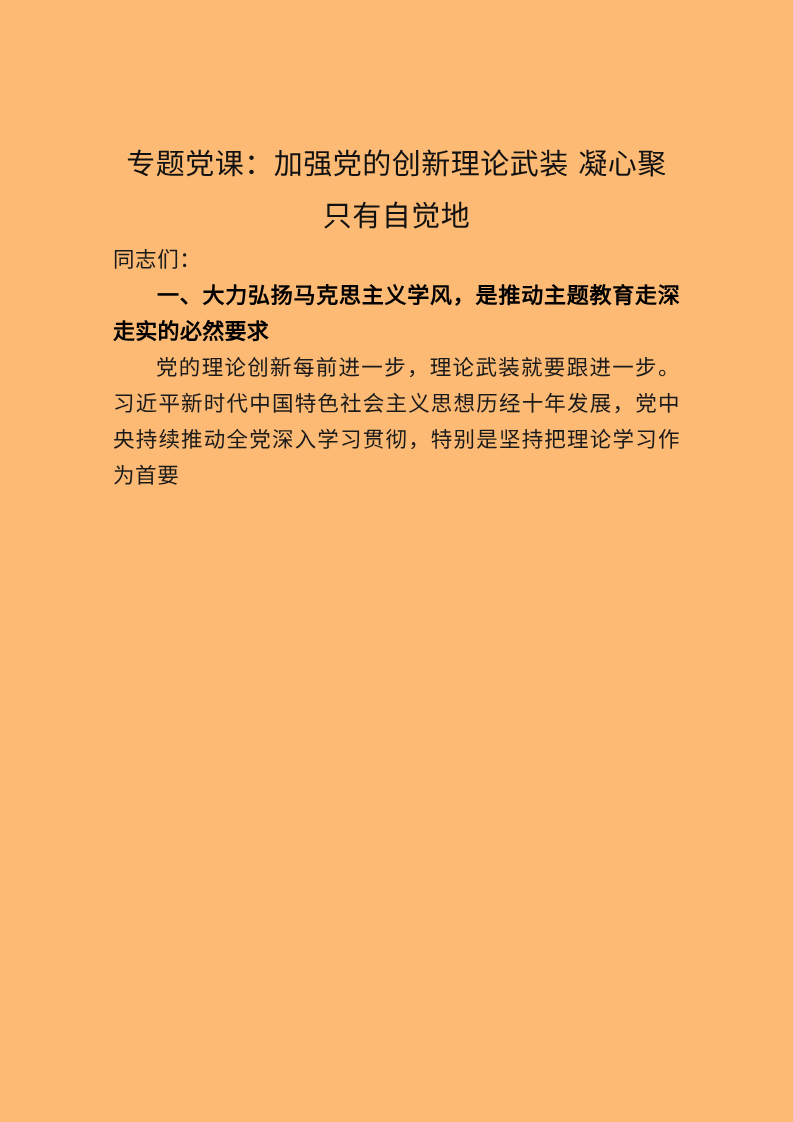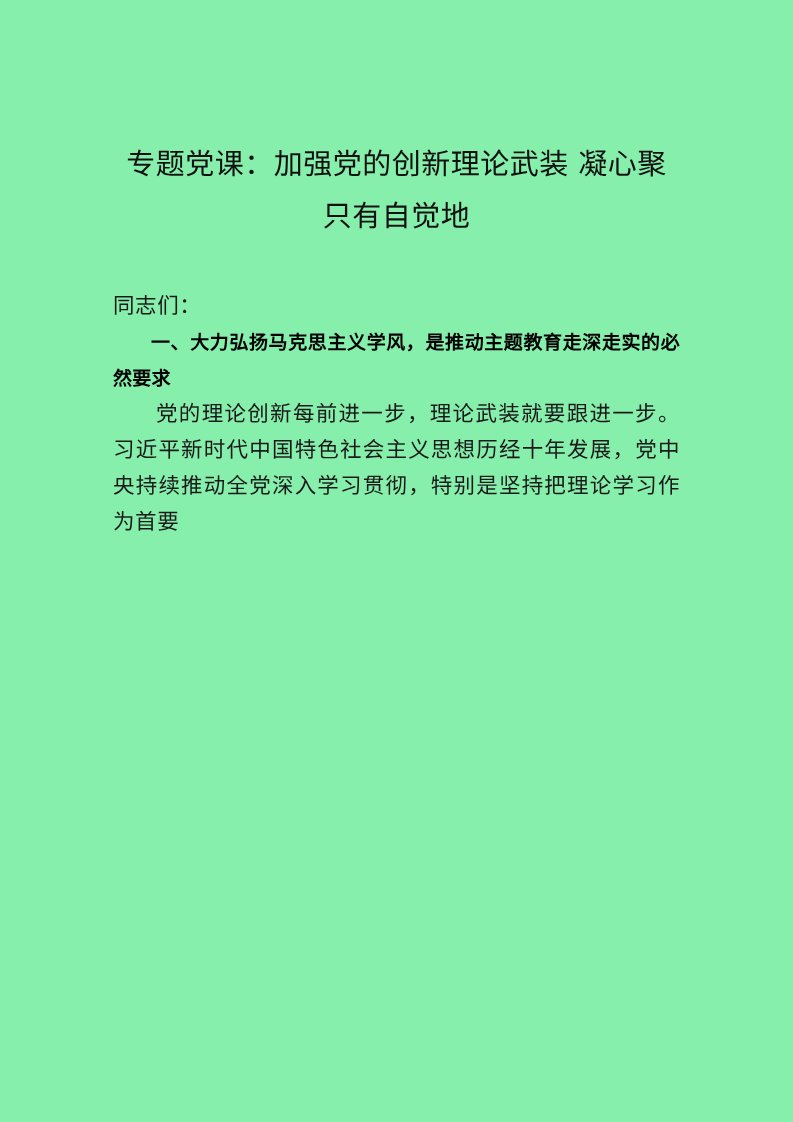--- a/index.html
+++ b/index.html
@@ -6,21 +6,21 @@
   html, body {
     margin: 0;
     padding: 0;
     background: #ffffff;
   }
 
   .page {
     position: relative;
     width: 793px;
     height: 1122px;
-    background: #86efac;
+    background: #fdba74;
     margin: 0 auto;
     overflow: hidden;
     box-sizing: border-box;
     
     padding: 138px 113px 0 113px;
     color: #000000;
     font-family: "DejaVu Serif", "Liberation Serif", serif;
     -webkit-font-smoothing: antialiased;
   }
 
@@ -42,35 +42,34 @@
     font-size: 21.5px;
     line-height: 36px;
     text-align: justify;
     text-justify: inter-ideograph;
     letter-spacing: 0.6px;
     color: #1a1a1a;
     margin: 0;
   }
 
   .salutation {
-    margin-top: 46px;
   }
 
   .para {
     text-indent: 2em;
   }
 
   .para + .para {
     margin-top: 8px;
   }
 
   
   .section-heading {
     font-family: "DejaVu Sans", "Liberation Sans", sans-serif;
-    font-size: 19px;
+    font-size: 22px;
     font-weight: bold;
     line-height: 36px;
     text-align: justify;
     text-justify: inter-ideograph;
     letter-spacing: 0.3px;
     text-indent: 2em;
     color: #000000;
     margin: 0;
   }
 </style>

